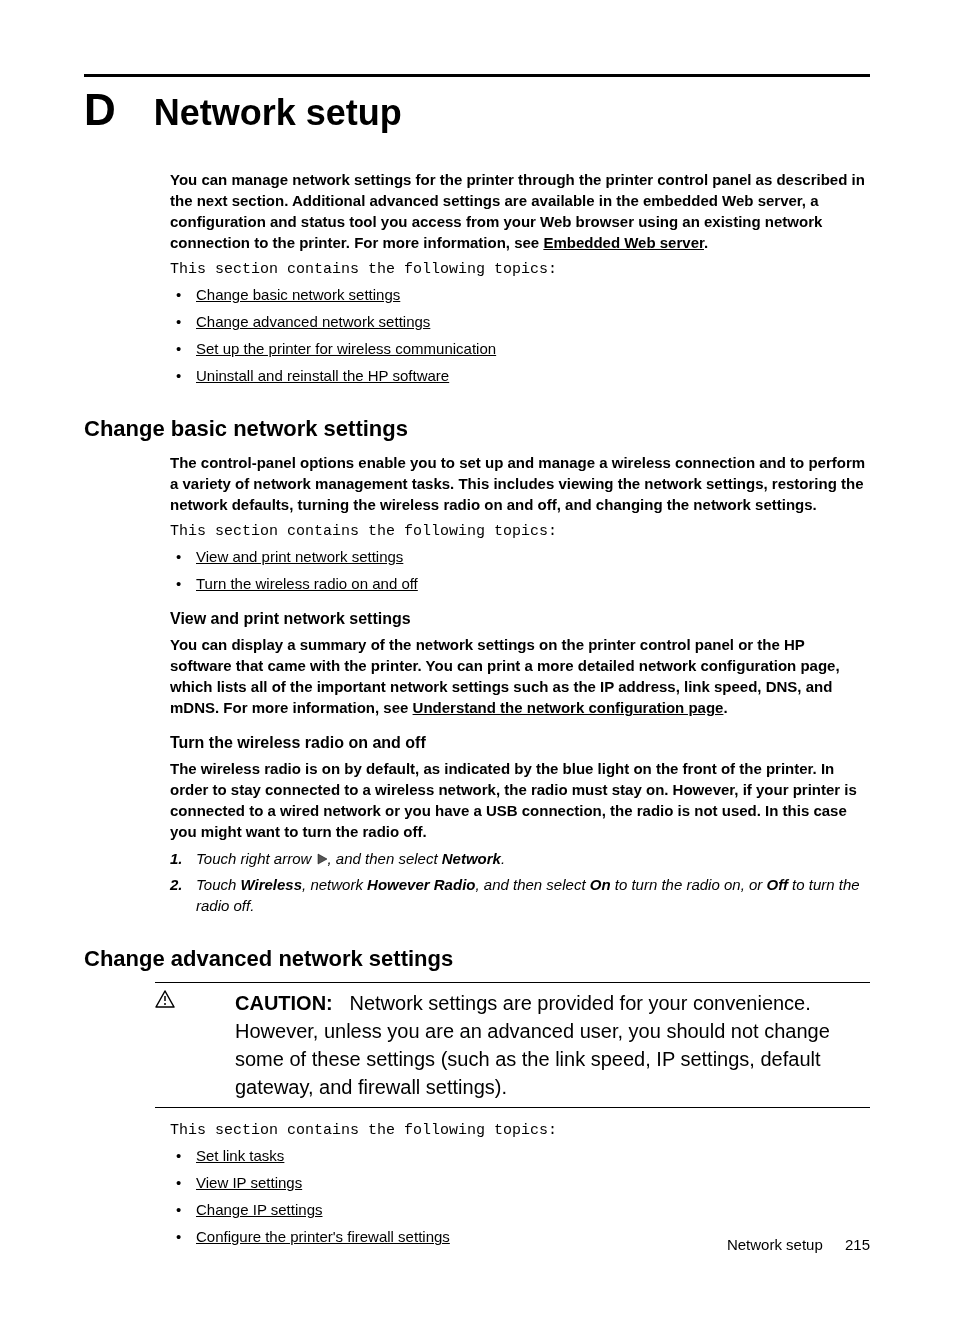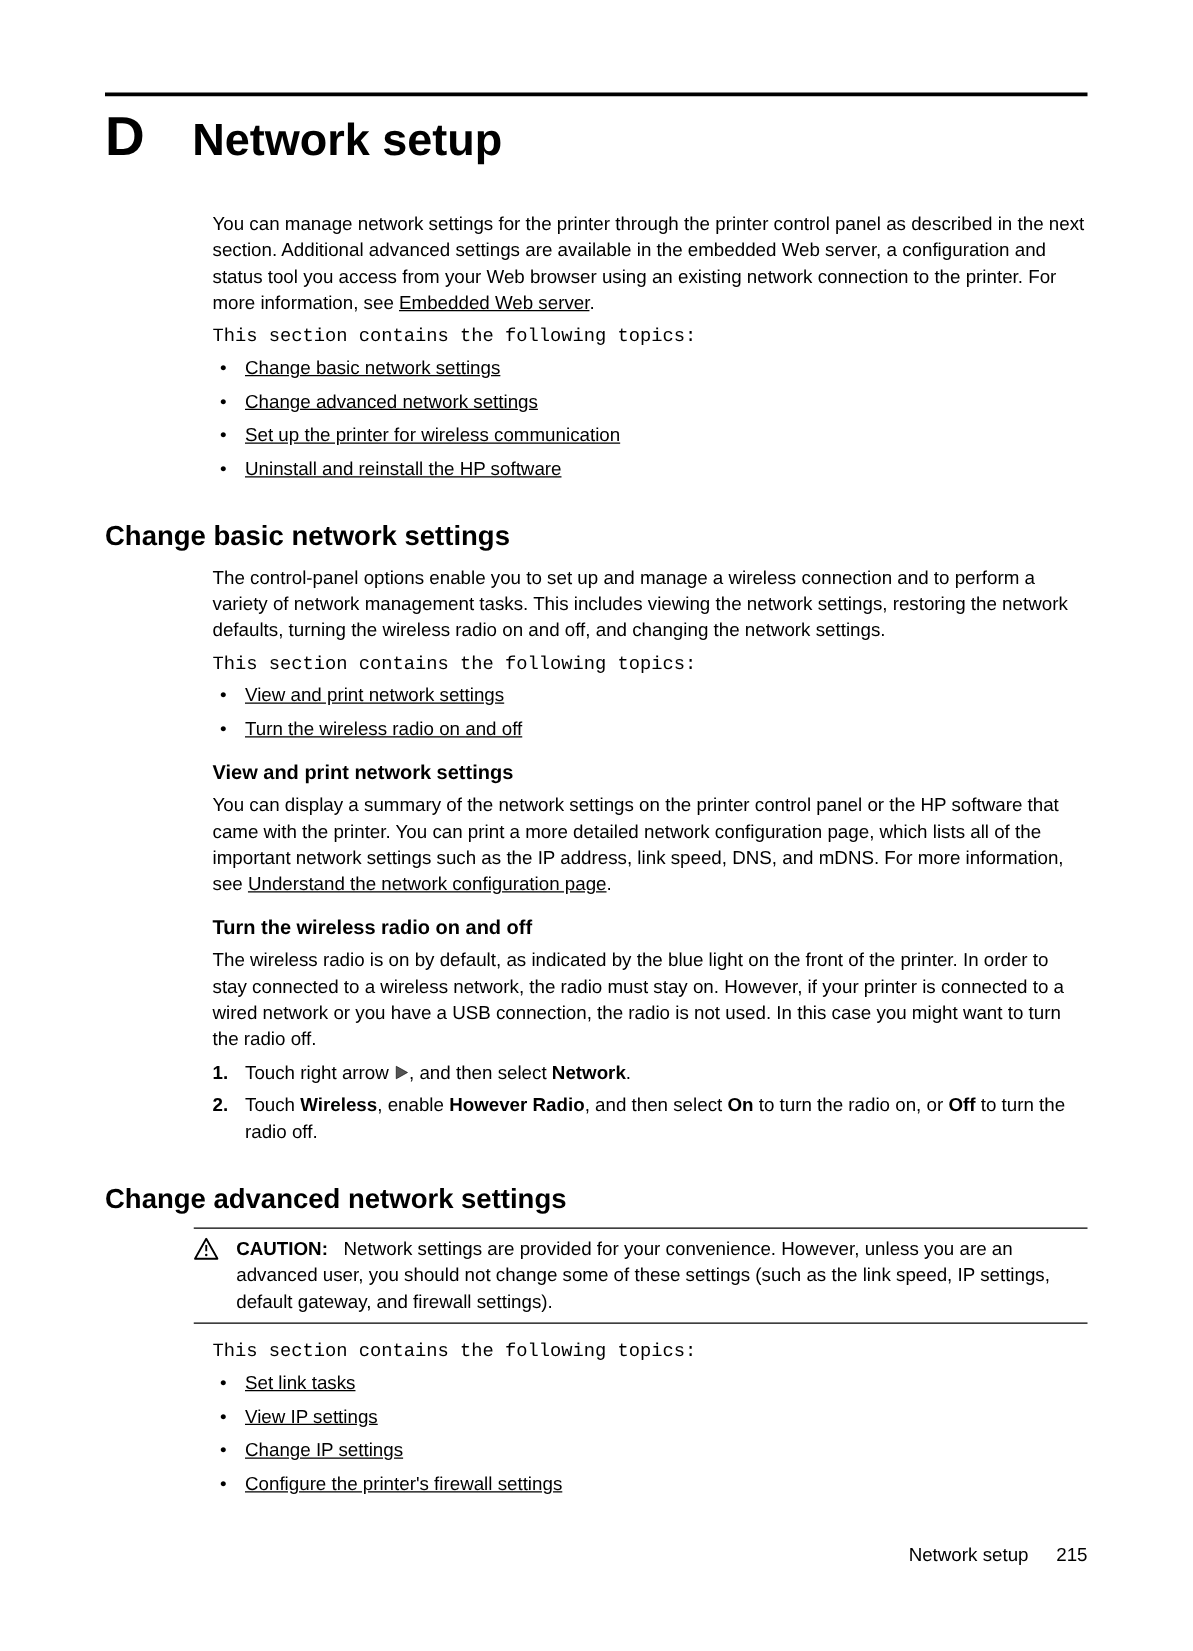--- a/index.html
+++ b/index.html
@@ -28,21 +28,21 @@
     }
     .appendix-title {
       font-size: 36px;
       font-weight: bold;
     }
     .body-block {
       margin-left: 86px;
       font-size: 15px;
       line-height: 1.4;
     }
-    .para { margin-bottom: 6px; }
+    .para { margin-bottom: 6px; font-weight: bold; }
     .para-tight { margin-bottom: 4px; font-family: Liberation Mono, monospace; }
     .inline-link { text-decoration: underline; cursor: pointer; }
     ul.bullet-list {
       list-style: none;
       margin-top: 4px;
       margin-bottom: 10px;
     }
     ul.bullet-list li {
       position: relative;
       padding-left: 26px;
@@ -53,20 +53,21 @@
     ul.bullet-list li::before {
       content: "•";
       position: absolute;
       left: 6px;
       top: 0;
     }
     ol.num-list {
       list-style: none;
       margin-top: 4px;
       counter-reset: step;
+      font-style: italic;
     }
     ol.num-list li {
       position: relative;
       padding-left: 26px;
       margin-bottom: 4px;
       font-size: 15px;
       line-height: 1.4;
       counter-increment: step;
     }
     ol.num-list li::before {
@@ -102,23 +103,24 @@
       display: flex;
       gap: 10px;
       margin-bottom: 12px;
     }
     .caution-icon {
       flex: 0 0 24px;
       padding-top: 1px;
     }
     .caution-text {
       flex: 1;
-      font-size: 15px;
+      font-size: 20px;
       line-height: 1.4;
       padding-right: 4px;
+      margin-left: 46px;
     }
     .footer {
       position: absolute;
       bottom: 68px;
       right: 84px;
       font-size: 15px;
     }
     .footer-num { margin-left: 18px; }
   </style>
 </head>
@@ -163,21 +165,21 @@
 <h3 class="section-h3">Turn the wireless radio on and off</h3>
 <div class="body-block">
   <p class="para">The wireless radio is on by default, as indicated by the blue light on the front of the printer. In order to stay connected to a wireless network, the radio must stay on. However, if your printer is connected to a wired network or you have a USB connection, the radio is not used. In this case you might want to turn the radio off.</p>
   <ol class="num-list">
     <li>
       <span>Touch right arrow </span><span class="right-arrow-icon"><svg width="12" height="12" viewBox="0 0 12 12">
             <polygon points="2,1 11,6 2,11" fill="#555" stroke="#000" stroke-width="0.5"></polygon>
           </svg></span><span>, and then select </span><span class="bold">Network</span><span>.</span>
     </li>
     <li>
-      <span>Touch </span><span class="bold">Wireless</span><span>, enable </span><span class="bold">However Radio</span><span>, and then select </span><span class="bold">On</span><span> to turn the radio on, or </span><span class="bold">Off</span><span> to turn the radio off.</span>
+      <span>Touch </span><span class="bold">Wireless</span><span>, network </span><span class="bold">However Radio</span><span>, and then select </span><span class="bold">On</span><span> to turn the radio on, or </span><span class="bold">Off</span><span> to turn the radio off.</span>
     </li>
   </ol>
 </div>
 
 <h2 class="section-h2">Change advanced network settings</h2>
 
 <div class="caution-box">
   <div class="caution-icon">
     <svg width="20" height="18" viewBox="0 0 20 18">
         <polygon points="10,1 19,17 1,17" fill="none" stroke="#000" stroke-width="1.5" stroke-linejoin="round"></polygon>

